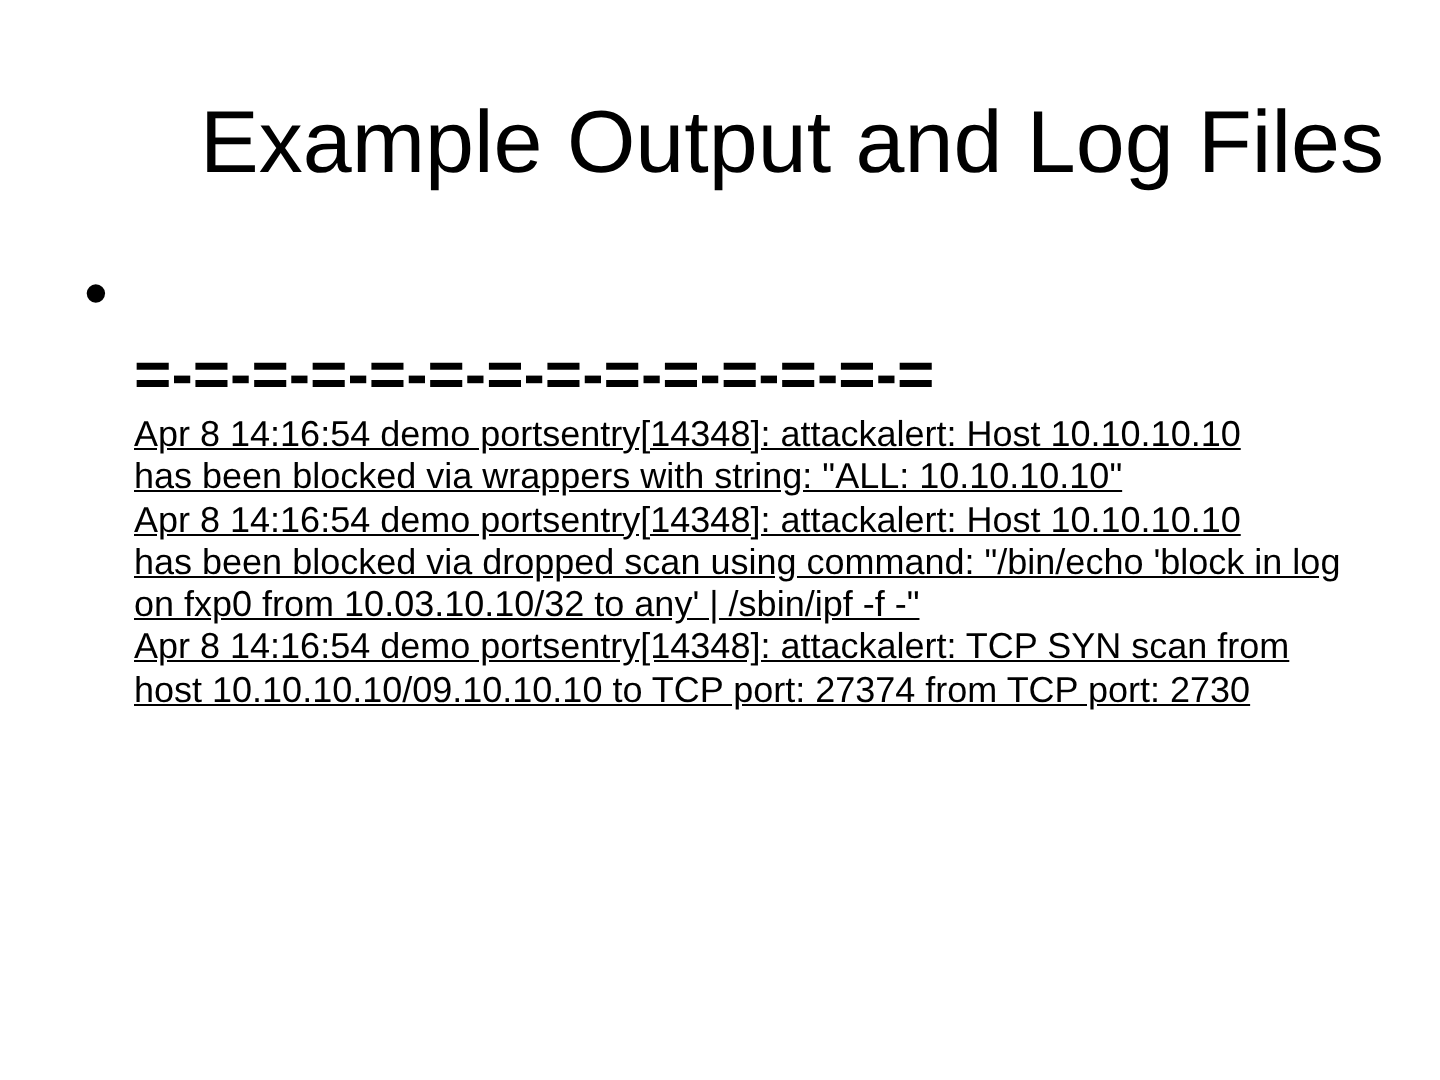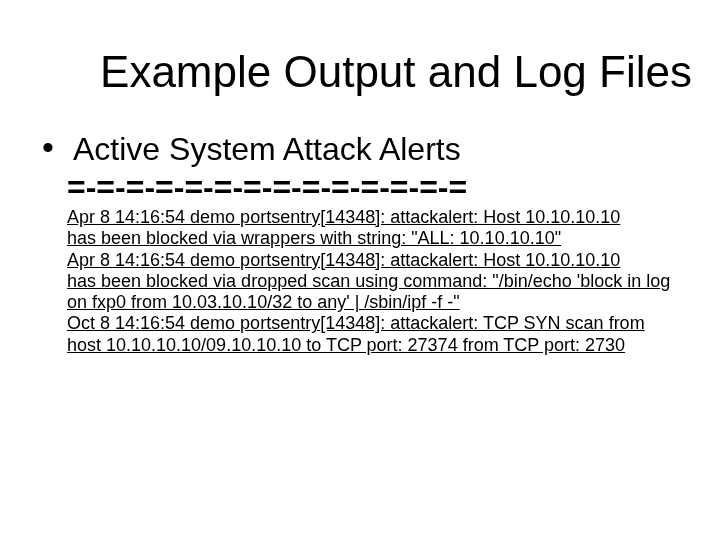--- a/index.html
+++ b/index.html
@@ -65,27 +65,26 @@
 </style>
 </head>
 <body>
 
 <div class="slide">
 
   <div class="slide-title">Example Output and Log Files</div>
 
   <div class="bullet-marker">•</div>
 
-  <div class="bullet-heading">Active System Attack Alerts</div>
 
   <div class="separator">=-=-=-=-=-=-=-=-=-=-=-=-=-=</div>
 
   <div class="log-block">
     <div class="log-line">Apr 8 14:16:54 demo portsentry[14348]: attackalert: Host 10.10.10.10</div>
     <div class="log-line">has been blocked via wrappers with string: "ALL: 10.10.10.10"</div>
     <div class="log-line">Apr 8 14:16:54 demo portsentry[14348]: attackalert: Host 10.10.10.10</div>
     <div class="log-line">has been blocked via dropped scan using command: "/bin/echo 'block in log</div>
     <div class="log-line">on fxp0 from 10.03.10.10/32 to any' | /sbin/ipf -f -"</div>
-    <div class="log-line">Oct 8 14:16:54 demo portsentry[14348]: attackalert: TCP SYN scan from</div>
+    <div class="log-line">Apr 8 14:16:54 demo portsentry[14348]: attackalert: TCP SYN scan from</div>
     <div class="log-line">host 10.10.10.10/09.10.10.10 to TCP port: 27374 from TCP port: 2730</div>
   </div>
 
 </div>
 
 </body></html>

